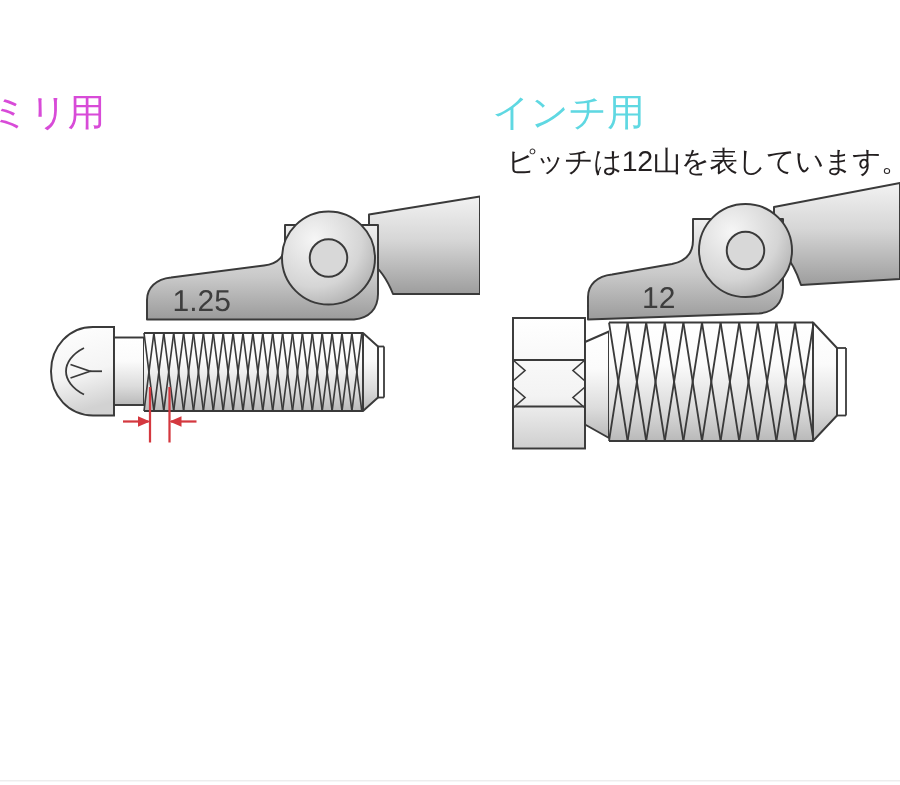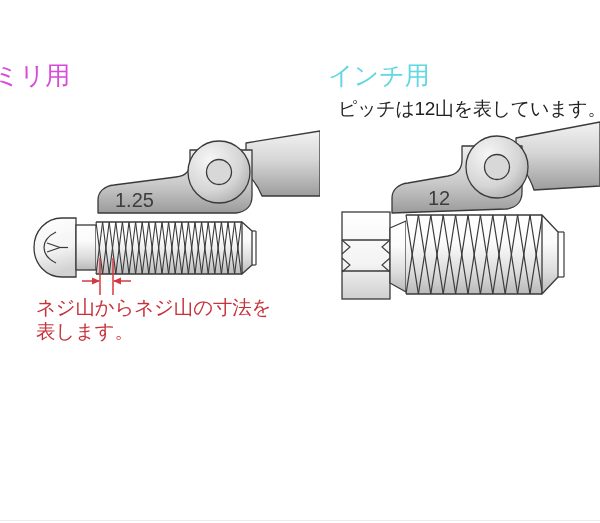--- a/index.html
+++ b/index.html
@@ -141,24 +141,20 @@
       <g stroke="#d4383f" fill="#d4383f">
         <line x1="100" y1="258" x2="100" y2="295" stroke-width="1.5"></line>
         <line x1="113" y1="258" x2="113" y2="295" stroke-width="1.5"></line>
         <line x1="82" y1="281" x2="99" y2="281" stroke-width="1.5"></line>
         <line x1="131" y1="281" x2="114" y2="281" stroke-width="1.5"></line>
         <polygon points="100,281 92,277.5 92,284.5" stroke="none"></polygon>
         <polygon points="113,281 121,277.5 121,284.5" stroke="none"></polygon>
       </g>
     </svg>
 
-    <div class="redtext red-left" style="color: rgb(200, 50, 58);">
-      <span class="l1">ネジ山からネジ山の寸法を</span>
-      <span class="l2">表します。</span>
-    </div>
   </div>
 
   <div class="panel panel-right">
 
     <div class="title title-inch" style="color: rgb(95, 216, 226);">インチ用</div>
 
     <div class="subtitle sub-right">ピッチは12山を表しています。</div>
 
     <svg class="art" width="280" height="523" viewBox="0 0 280 523">
       <defs>

